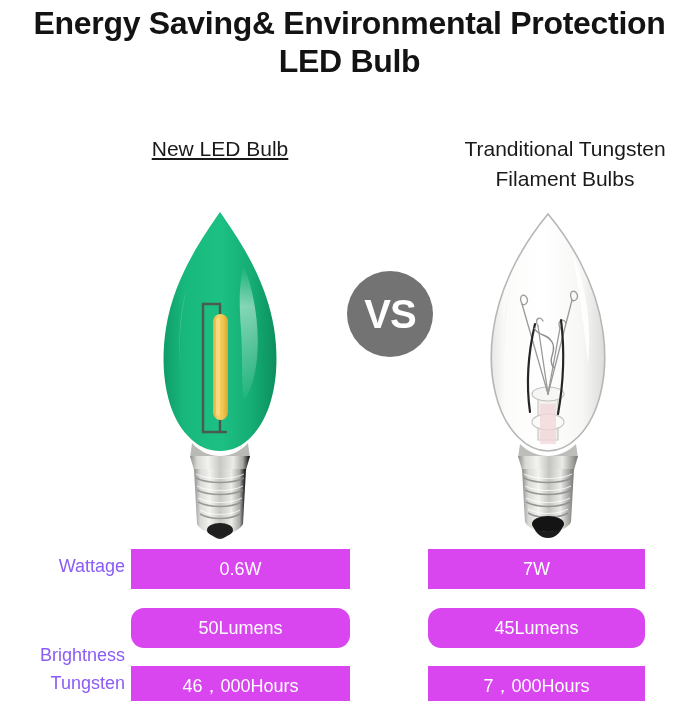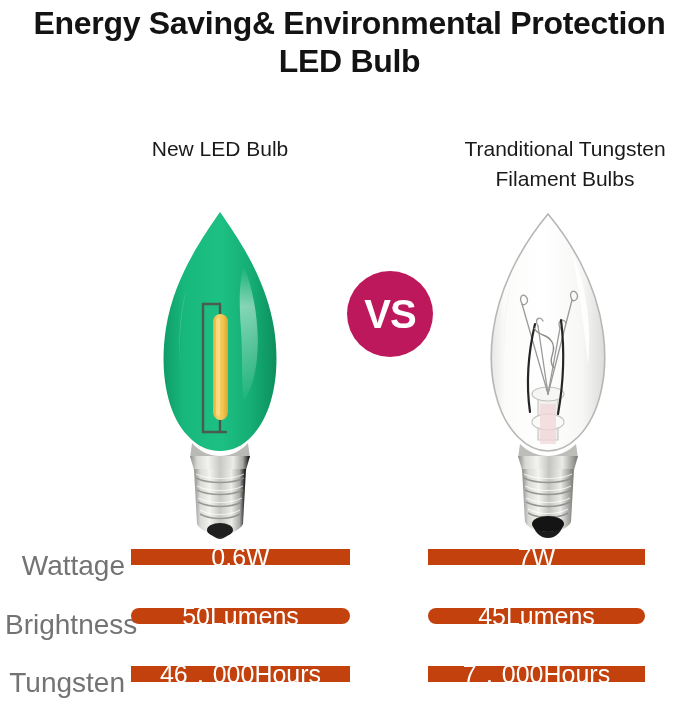--- a/index.html
+++ b/index.html
@@ -32,75 +32,75 @@
   }
 
   
   .col-head {
     position: absolute;
     font-size: 21px;
     line-height: 30px;
     text-align: center;
     color: #1a1a1a;
   }
-  .col-head.left  { left: 100px;  top: 134px; width: 240px; }
+  .col-head.left  { left: 100px;  top: 134px; width: 240px; text-decoration: underline; }
   .col-head.right { left: 440px; top: 134px; width: 250px; }
 
   
   .vs-badge {
     position: absolute;
     left: 347px;
     top: 271px;
     width: 86px;
     height: 86px;
     border-radius: 50%;
-    background: #be185d;
+    background: #737373;
     color: #ffffff;
     font-size: 40px;
     font-weight: bold;
     display: flex;
     align-items: center;
     justify-content: center;
     letter-spacing: -1px;
   }
 
   
   .bulb-stage { position: absolute; }
   .bulb-stage.led  { left: 140px; top: 208px; width: 160px; height: 332px; }
   .bulb-stage.tung { left: 468px; top: 208px; width: 160px; height: 332px; }
   .bulb-stage svg { display: block; }
 
   
   .row-label {
     position: absolute;
     width: 120px;
     text-align: right;
-    font-size: 28px;
+    font-size: 18px;
     line-height: 30px;
-    color: #737373;
+    color: #8b5cf6;
   }
   .bar {
     position: absolute;
-    height: 16px;
-    background: #c2410c;
+    height: 40px;
+    background: #d946ef;
     color: #ffffff;
-    font-size: 25px;
+    font-size: 18px;
     display: flex;
     align-items: center;
     justify-content: center;
     white-space: nowrap;
   }
   .bar.left  { left: 131px; width: 219px; }
   .bar.right { left: 428px; width: 217px; }
 
   .r1 { top: 549px; }
   .r2 { top: 608px; border-radius: 13px; }
   .r3 { top: 666px; }
   .lbl1 { top: 551px; }
-  .lbl2 { top: 610px; }
+  .lbl2 { top: 640px; }
   .lbl3 { top: 668px; }
   .row-label { left: 5px; }
 </style>
 </head>
 <body>
 
 <div class="title">Energy Saving&amp; Environmental Protection LED Bulb</div>
 
 <div class="col-head left">New LED Bulb</div>
 <div class="col-head right">Tranditional Tungsten Filament Bulbs</div>

